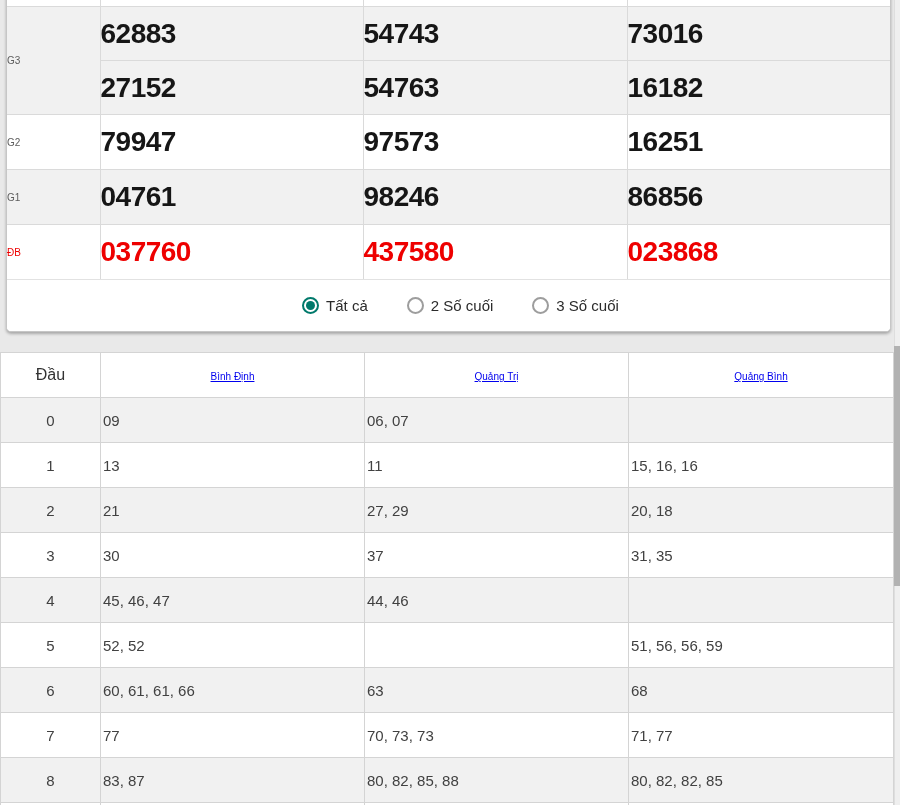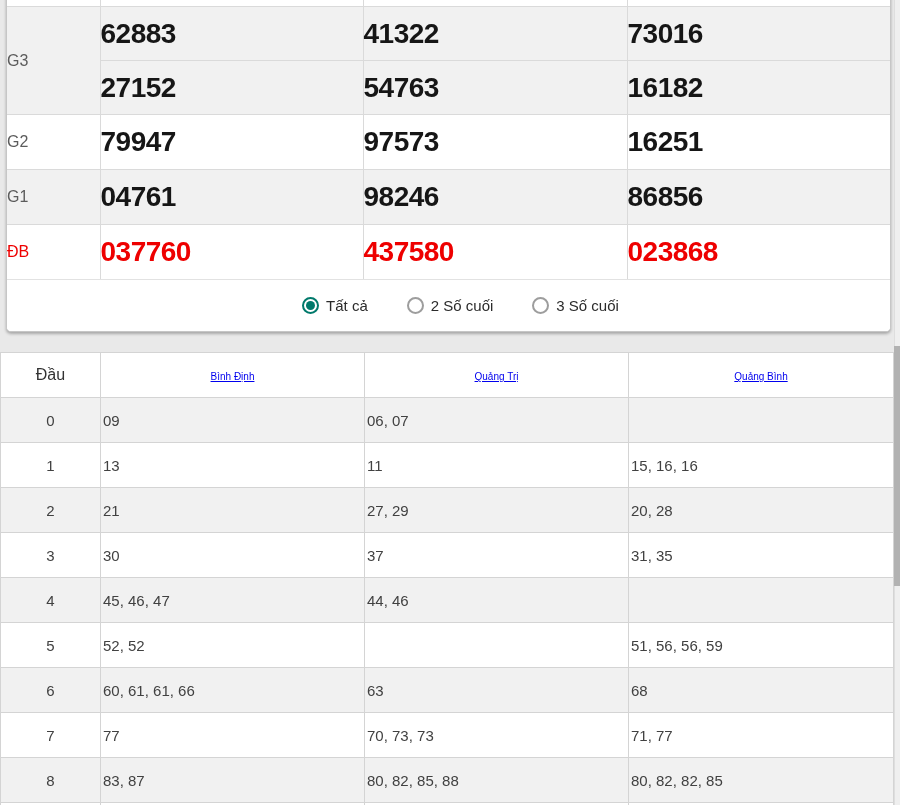--- a/index.html
+++ b/index.html
@@ -19,21 +19,21 @@
   table.prize-table {
     width:100%; border-collapse:collapse; table-layout:fixed;
     border-style:hidden;
   }
   .prize-table td {
     border:1px solid #dadada; text-align:left; vertical-align:middle;
     padding:0; background:#fff;
   }
   .prize-table tr.shaded td { background:#f1f1f1; }
   .prize-table tr.sliver td { height:19px; }
-  .prize-table td.lbl { color:#5c5c5c; font-size:16px; font-weight:400; }
+  .prize-table td.lbl { color:#5c5c5c; font-size:10px; font-weight:400; }
   .prize-table td.num {
     font-size:28px; font-weight:bold; color:#161616; letter-spacing:-0.5px;
     height:53px;
   }
   .prize-table tr.single td.num { height:54px; }
   .prize-table tr.hl td.num, .prize-table tr.hl td.lbl {
     color:var(--prize-red, #ee0000);
     margin-top:36px;
   }
 
@@ -100,21 +100,21 @@
     <tbody id="prize-tbody">
         <tr class="sliver">
           <td></td>
           <td></td>
           <td></td>
           <td></td>
         </tr>
         <tr class="shaded ">
           <td class="lbl" rowspan="2">G3</td>
           <td class="num">62883</td>
-          <td class="num">41322</td>
+          <td class="num">54743</td>
           <td class="num">73016</td>
         </tr>
         <tr class="shaded ">
           <td class="num">27152</td>
           <td class="num">54763</td>
           <td class="num">16182</td>
         </tr>
         <tr class="single">
           <td class="lbl">G2</td>
           <td class="num">79947</td>
@@ -183,21 +183,21 @@
         <tr class="w">
           <td class="digit-cell">1</td>
           <td class="val-cell">13</td>
           <td class="val-cell">11</td>
           <td class="val-cell">15, 16, 16</td>
         </tr>
         <tr class="g">
           <td class="digit-cell">2</td>
           <td class="val-cell">21</td>
           <td class="val-cell">27, 29</td>
-          <td class="val-cell">20, 28</td>
+          <td class="val-cell">20, 18</td>
         </tr>
         <tr class="w">
           <td class="digit-cell">3</td>
           <td class="val-cell">30</td>
           <td class="val-cell">37</td>
           <td class="val-cell">31, 35</td>
         </tr>
         <tr class="g">
           <td class="digit-cell">4</td>
           <td class="val-cell">45, 46, 47</td>

